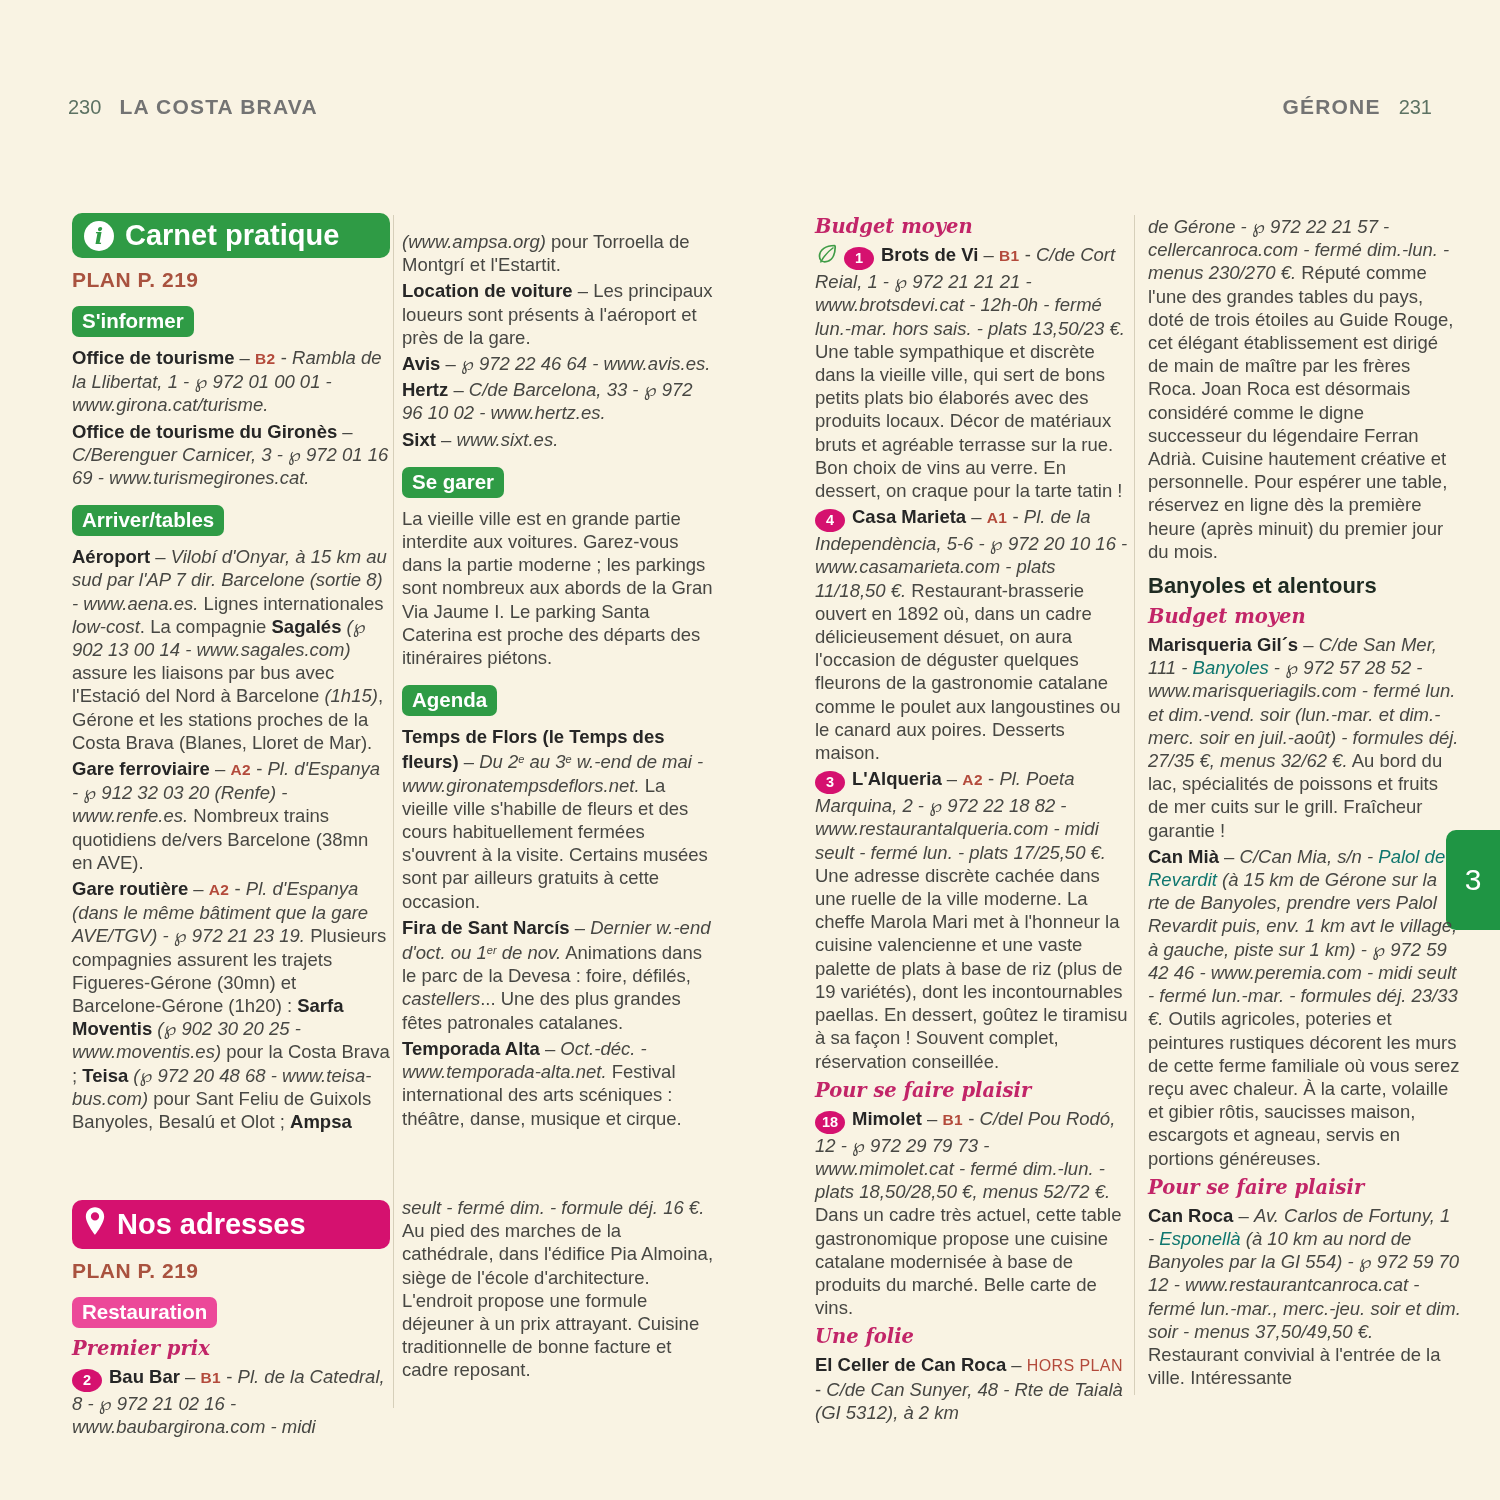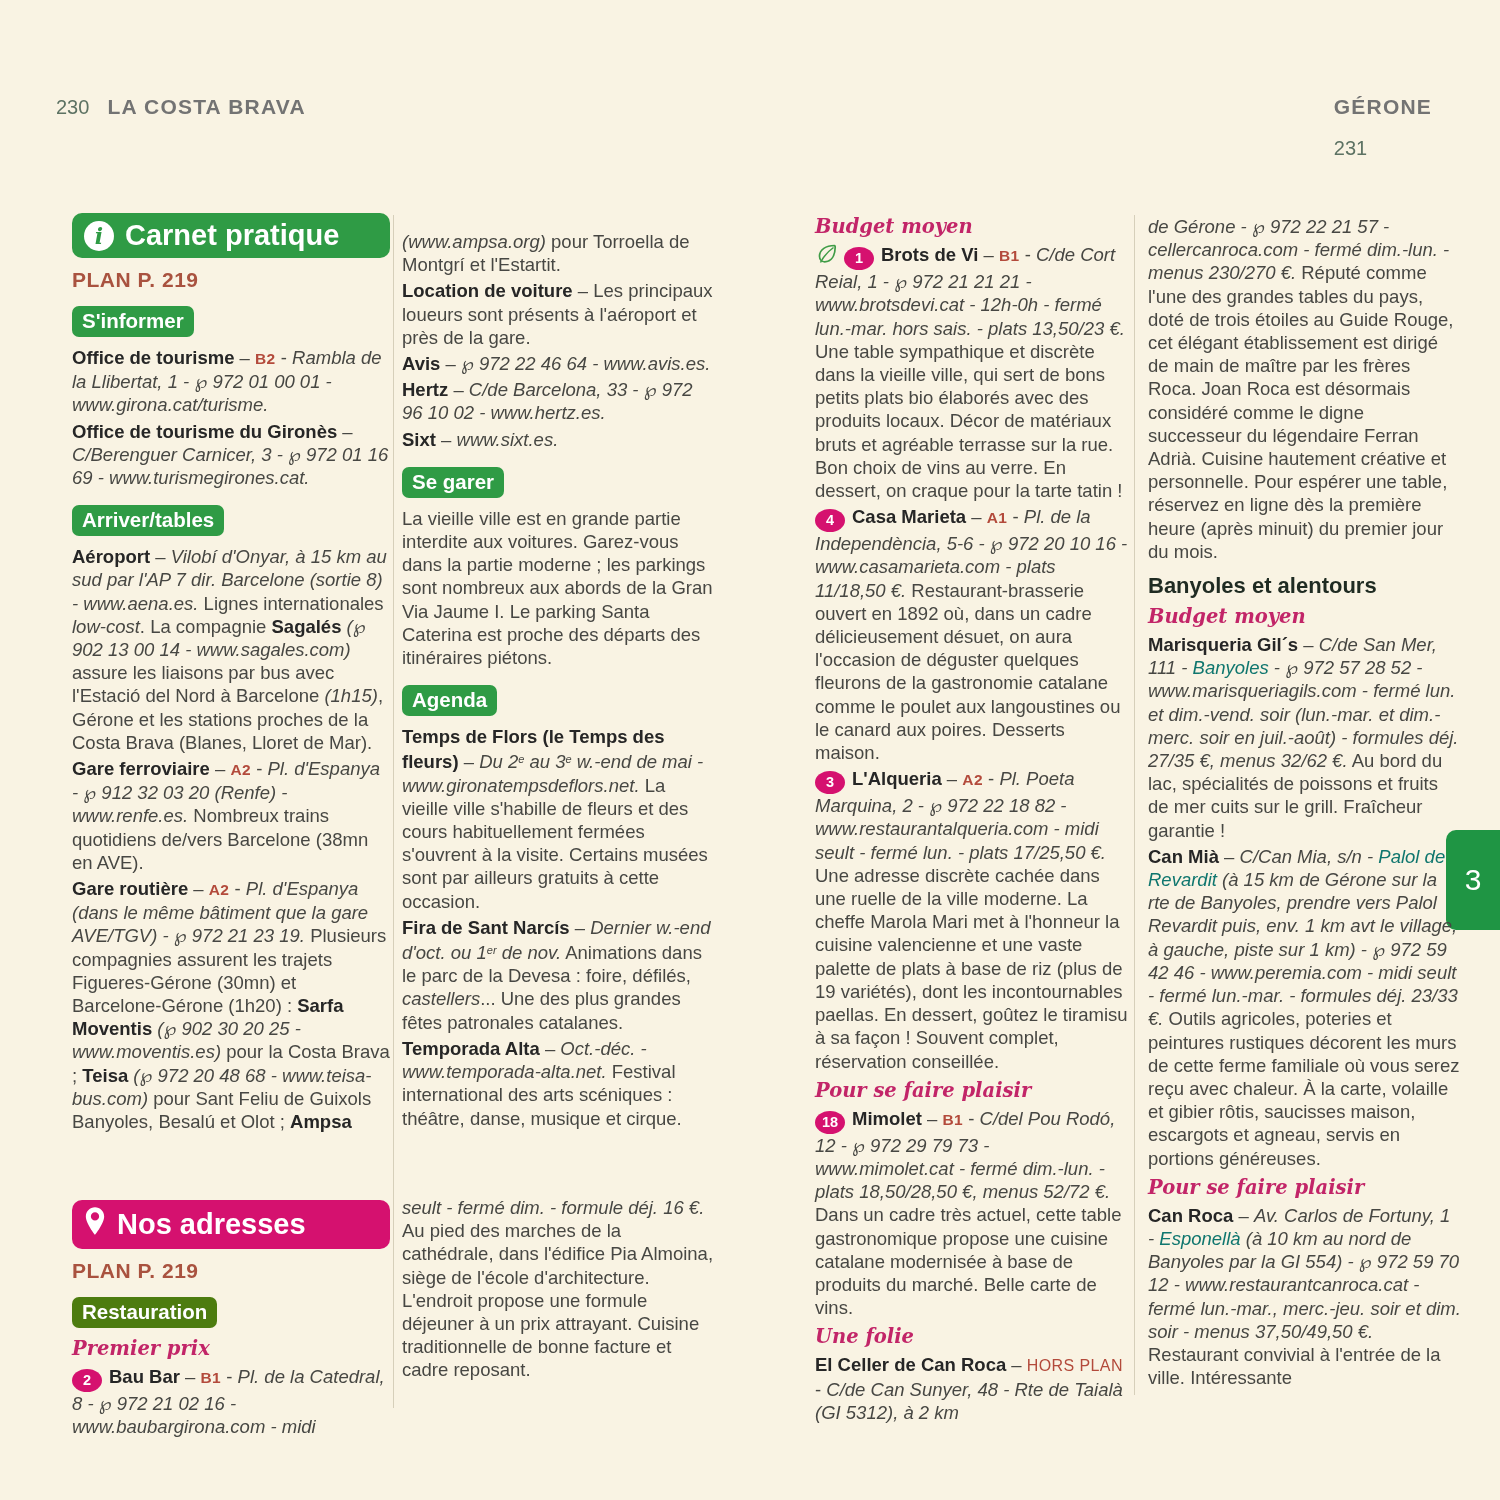--- a/index.html
+++ b/index.html
@@ -32,42 +32,42 @@
           color:#fff;font-weight:700;font-size:29px;margin-bottom:10px;}
   .banner-green{background:#2f9b45;}
   .banner-pink{background:#d5116f;}
   .info-disc{flex:0 0 auto;width:30px;height:30px;border-radius:50%;background:#fff;color:#2f9b45;
              font-family:"DejaVu Serif",serif;font-style:italic;font-weight:700;font-size:22px;
              display:flex;align-items:center;justify-content:center;}
   .planref{font-size:21px;font-weight:700;color:#a9523f;letter-spacing:.5px;margin:2px 0 14px;}
   .tag-row{margin:16px 0 9px;}
   .tag{display:inline-block;border-radius:7px;padding:3px 10px 4px;color:#fff;font-weight:700;font-size:20.5px;}
   .tag-green{background:#2f9b45;}
-  .tag-pink{background:#4d7c0f;}
+  .tag-pink{background:#ec4899;}
   .subhead{font-family:"DejaVu Serif",serif;font-style:italic;font-weight:700;font-size:19.5px;
            color:#c22568;margin:6px 0 5px;}
   .subhead-first{margin-top:0;}
   .h-area{font-size:22px;font-weight:700;color:#1f2b22;margin:10px 0 6px;}
 
   .vrule{position:absolute;width:1px;background:#d6cfba;}
 
   .chapter-tab{position:absolute;right:0;top:830px;width:54px;height:100px;background:#1f9544;
                border-radius:10px 0 0 10px;color:#fff;font-size:30px;
                display:flex;align-items:center;justify-content:center;}
 </style>
 </head>
 <body>
 
 <div id="page">
 
-  <div class="running-head" style="left:56px;align-items:center;">
+  <div class="running-head" style="left:68px;align-items:center;">
     <span class="folio">230</span>
     <span class="head-title">LA COSTA BRAVA</span>
   </div>
-  <div class="running-head" style="right:68px;flex-direction:column;">
+  <div class="running-head" style="right:68px;">
     <span class="head-title">GÉRONE</span>
     <span class="folio">231</span>
   </div>
 
   <div class="vrule" style="left:393px;top:215px;height:1193px;"></div>
   <div class="vrule" style="left:1134px;top:215px;height:1180px;"></div>
 
   <div class="chapter-tab">
     <span>3</span>
   </div>

